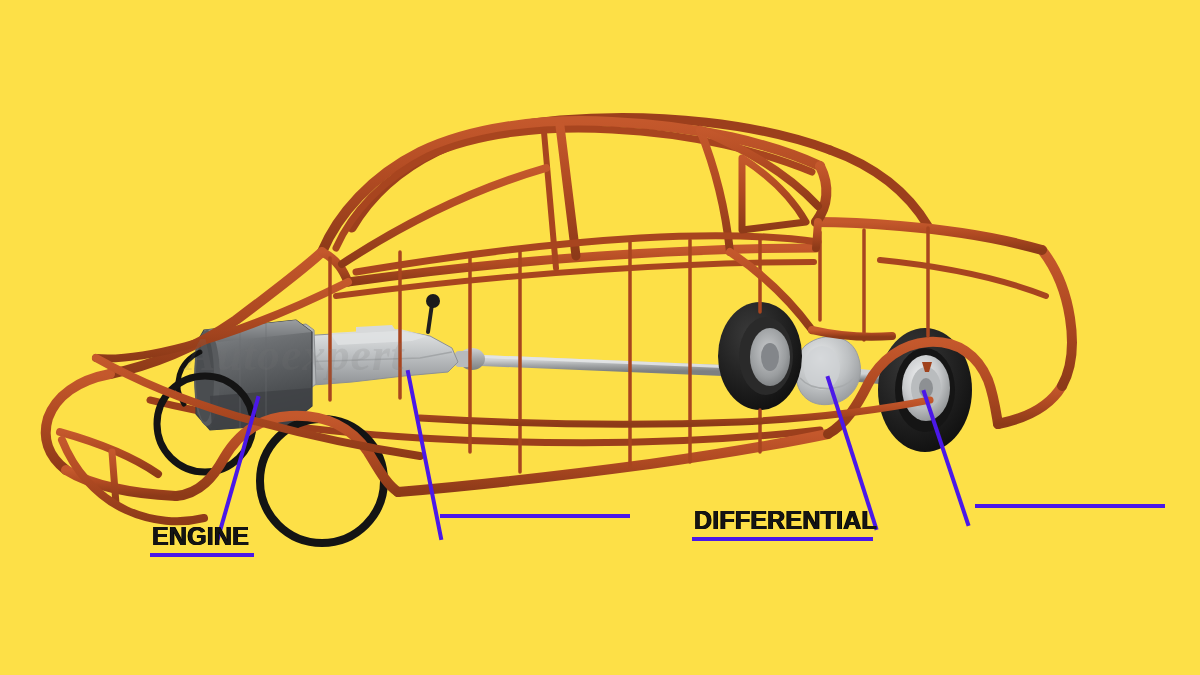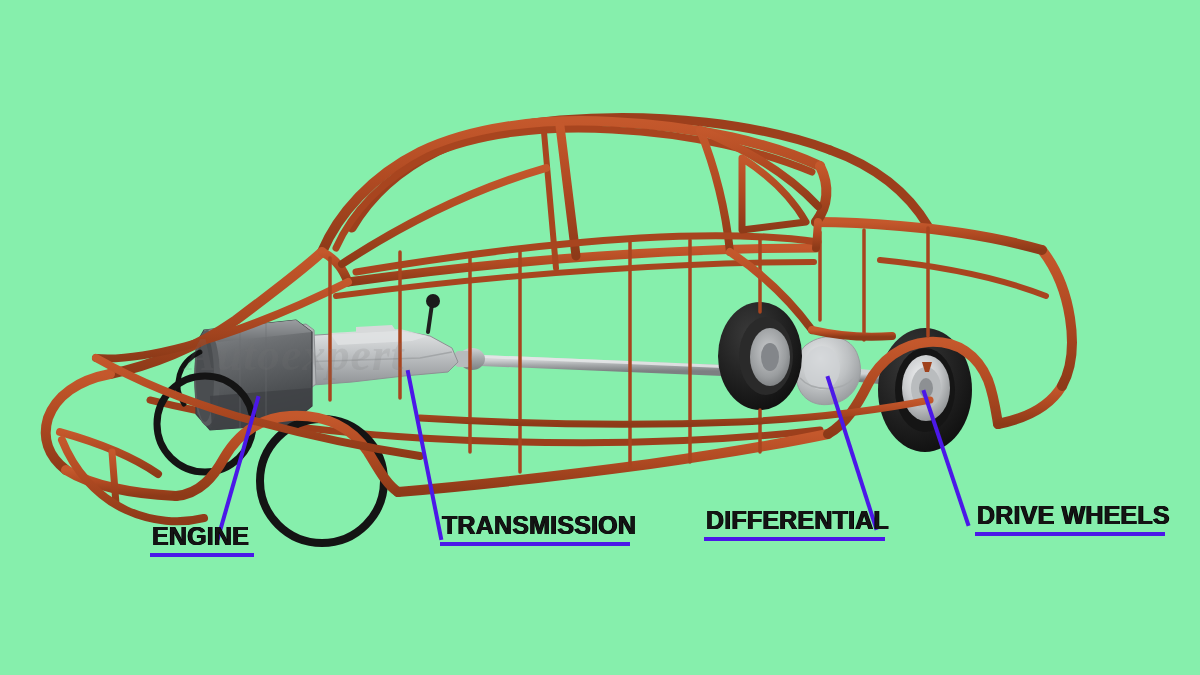--- a/index.html
+++ b/index.html
@@ -11,21 +11,21 @@
   body {
     width: 1200px;
     height: 675px;
     overflow: hidden;
     font-family: "Liberation Sans", sans-serif;
   }
   #stage {
     position: relative;
     width: 1200px;
     height: 675px;
-    background: #86efac;
+    background: #fde047;
   }
   #diagram {
     position: absolute;
     top: 0;
     left: 0;
     width: 1200px;
     height: 675px;
     display: block;
   }
   .label-group {
@@ -301,27 +301,25 @@
   </svg>
 
   <div class="watermark" style="left:185px; top:328px;">Autoexpert</div>
 
   <div class="label-group" style="left:114px; top:524px;margin-left:36px;">
     <div class="label-text">ENGINE</div>
     <div class="label-underline" style="width:104px;"></div>
   </div>
 
   <div class="label-group" style="left:440px; top:513px;">
-    <div class="label-text">TRANSMISSION</div>
     <div class="label-underline" style="width:190px;"></div>
   </div>
 
-  <div class="label-group" style="left:692px; top:508px;margin-left:12px;">
+  <div class="label-group" style="left:692px; top:508px;">
     <div class="label-text">DIFFERENTIAL</div>
     <div class="label-underline" style="width:181px;"></div>
   </div>
 
   <div class="label-group" style="left:975px; top:503px;">
-    <div class="label-text">DRIVE WHEELS</div>
     <div class="label-underline" style="width:190px;"></div>
   </div>
 
 </div>
 
 </body></html>

